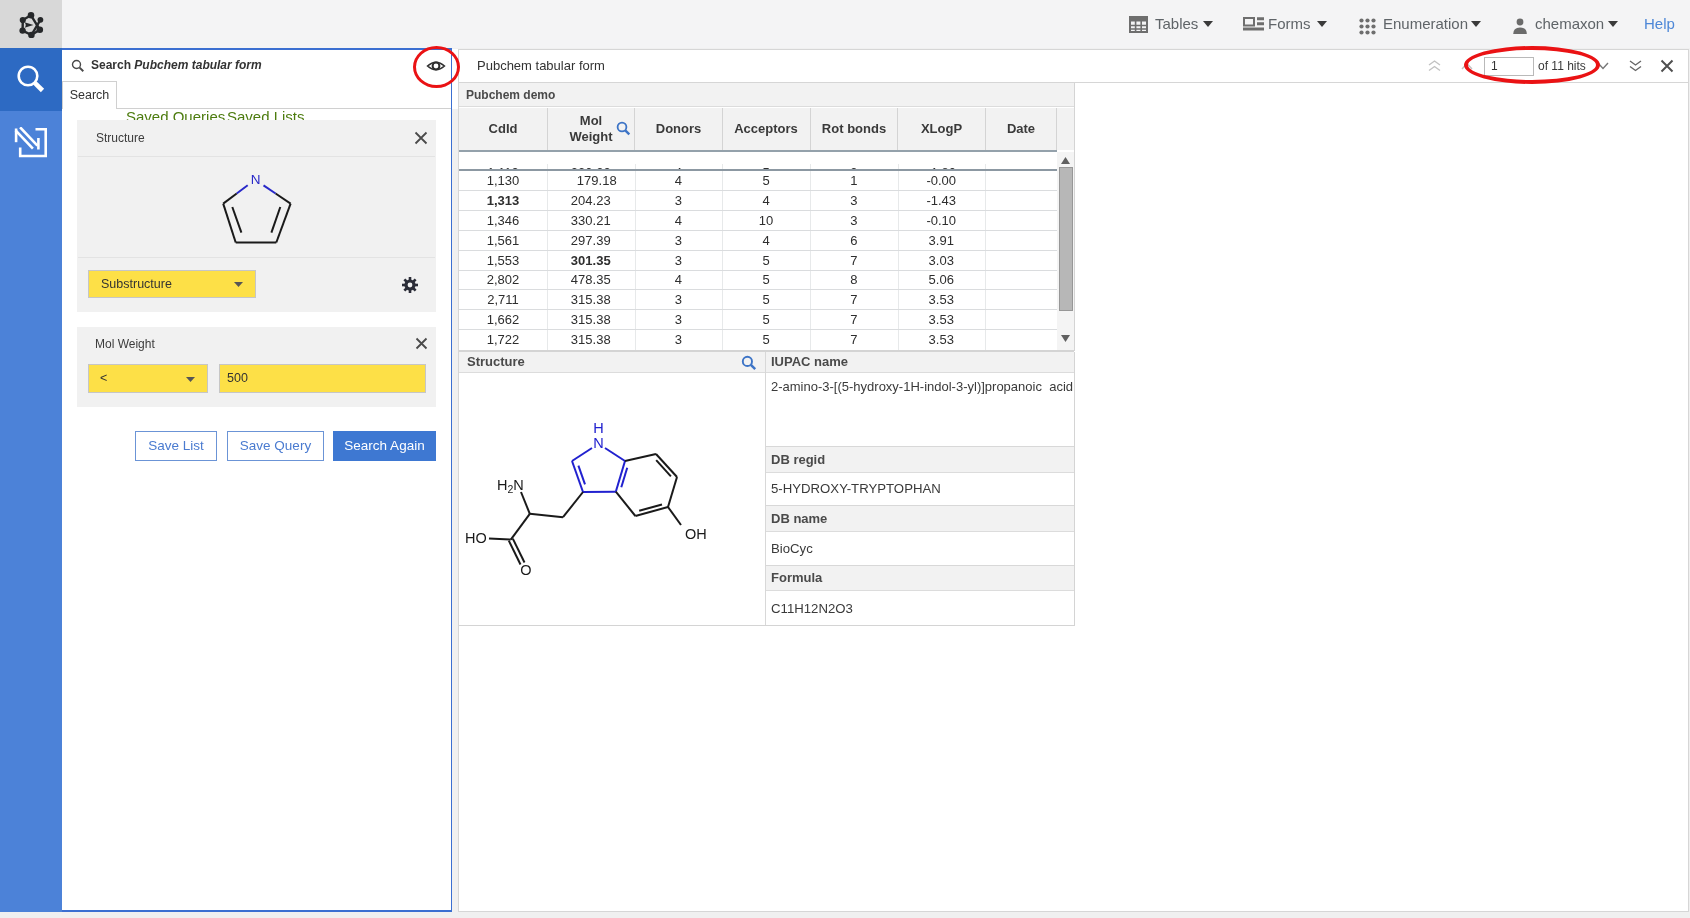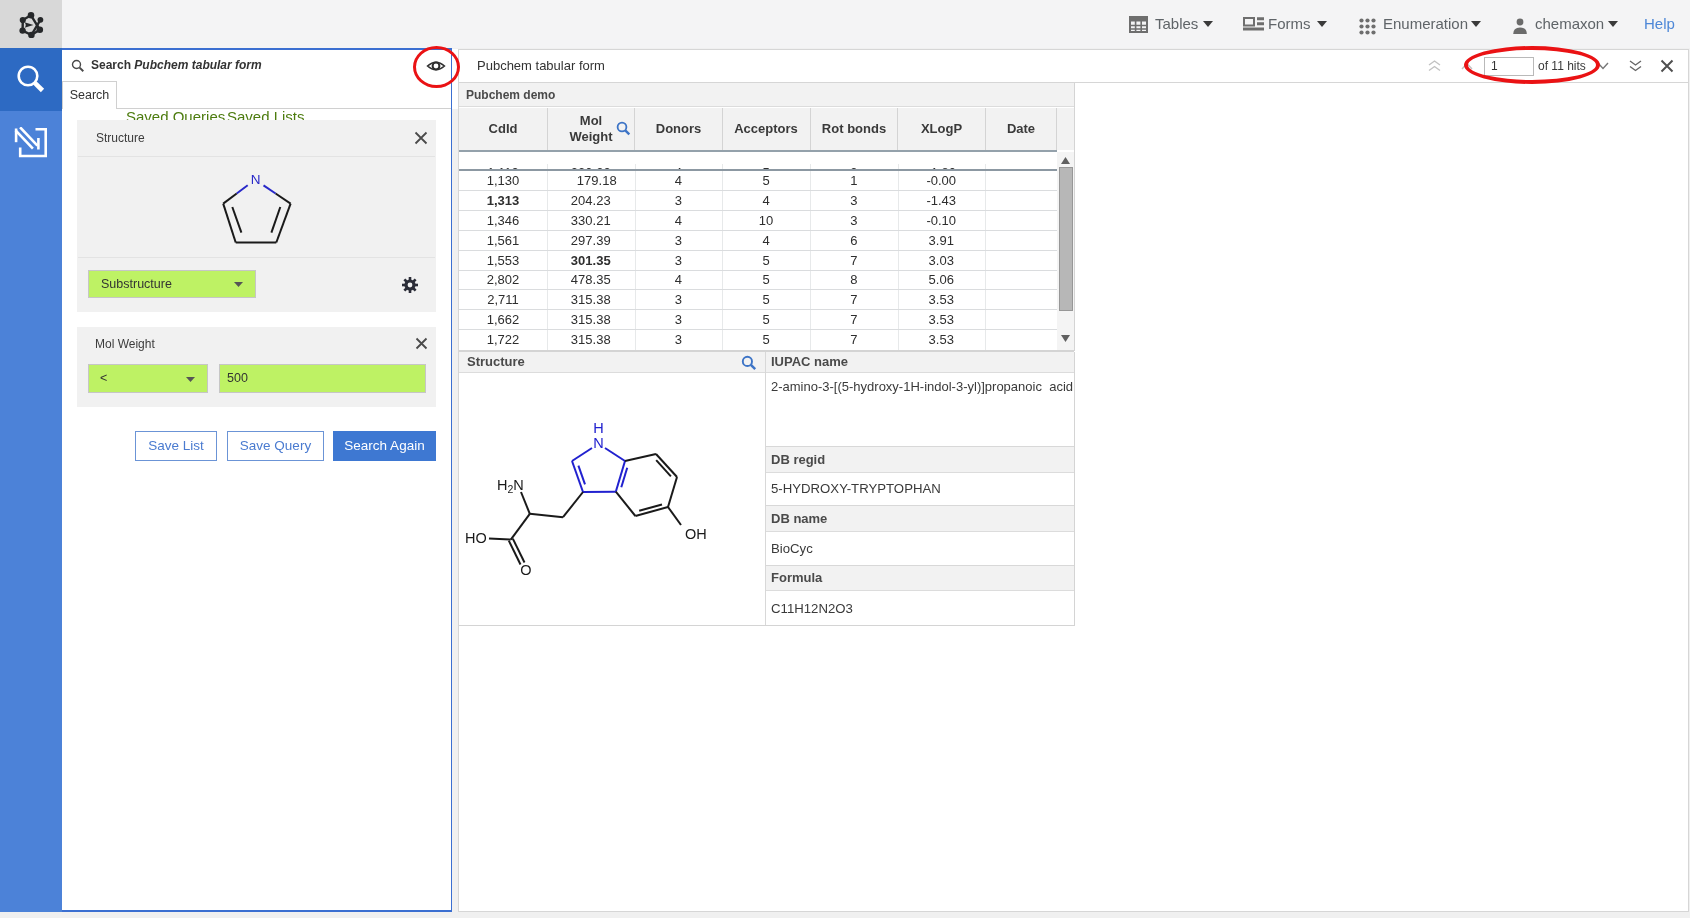--- a/index.html
+++ b/index.html
@@ -18,21 +18,21 @@
 #sidesel { left:0; top:48px; width:62px; height:63px; background:#2d6ac3; }
 
 
 #lpanel { left:62px; top:48px; width:390px; height:864px; background:#fff; border-top:2px solid #3b6fd1; border-right:1px solid #3b6fd1; border-bottom:2px solid #3b6fd1; }
 #ptitle { left:91px; top:50px; height:30px; line-height:30px; font-size:12px; font-weight:bold; color:#333; }
 #tabline { left:62px; top:108px; width:389px; height:1px; background:#d0d0d0; }
 #tabactive { left:62px; top:81px; width:55px; height:28px; background:#fff; border:1px solid #d0d0d0; border-bottom:none; text-align:center; line-height:27px; font-size:12.5px; color:#333; }
 .tabtxt { top:81px; height:28px; line-height:28px; font-size:15px; color:#4d7c0f;margin-top:22px; }
 .card { left:77px; width:359px; background:#f1f1f1; }
 .cardtitle { font-size:12px; color:#3c3c3c; }
-.sel { background:#bef264; border:1px solid #c6c6c6; font-size:12.5px; color:#333; }
+.sel { background:#fde047; border:1px solid #c6c6c6; font-size:12.5px; color:#333; }
 .btn { top:431px; height:30px; line-height:28px; text-align:center; font-size:13.5px; border:1px solid #6b94d6; color:#4a7bd0; background:#fff; }
 #btn3 { background:#3e78d2; color:#fff; border:1px solid #3e78d2; }
 
 
 #main { left:458px; top:49px; width:1231px; height:863px; background:#fff; border:1px solid #d6d6d6; }
 #mtitle { left:477px; top:49px; height:34px; line-height:33px; font-size:13px; color:#333; }
 #mtitleline { left:459px; top:82px; width:1230px; height:1px; background:#d6d6d6; }
 
 
 #pdbar { left:459px; top:83px; width:615px; height:24px; background:#f2f2f2; border-bottom:1px solid #dcdcdc; }

